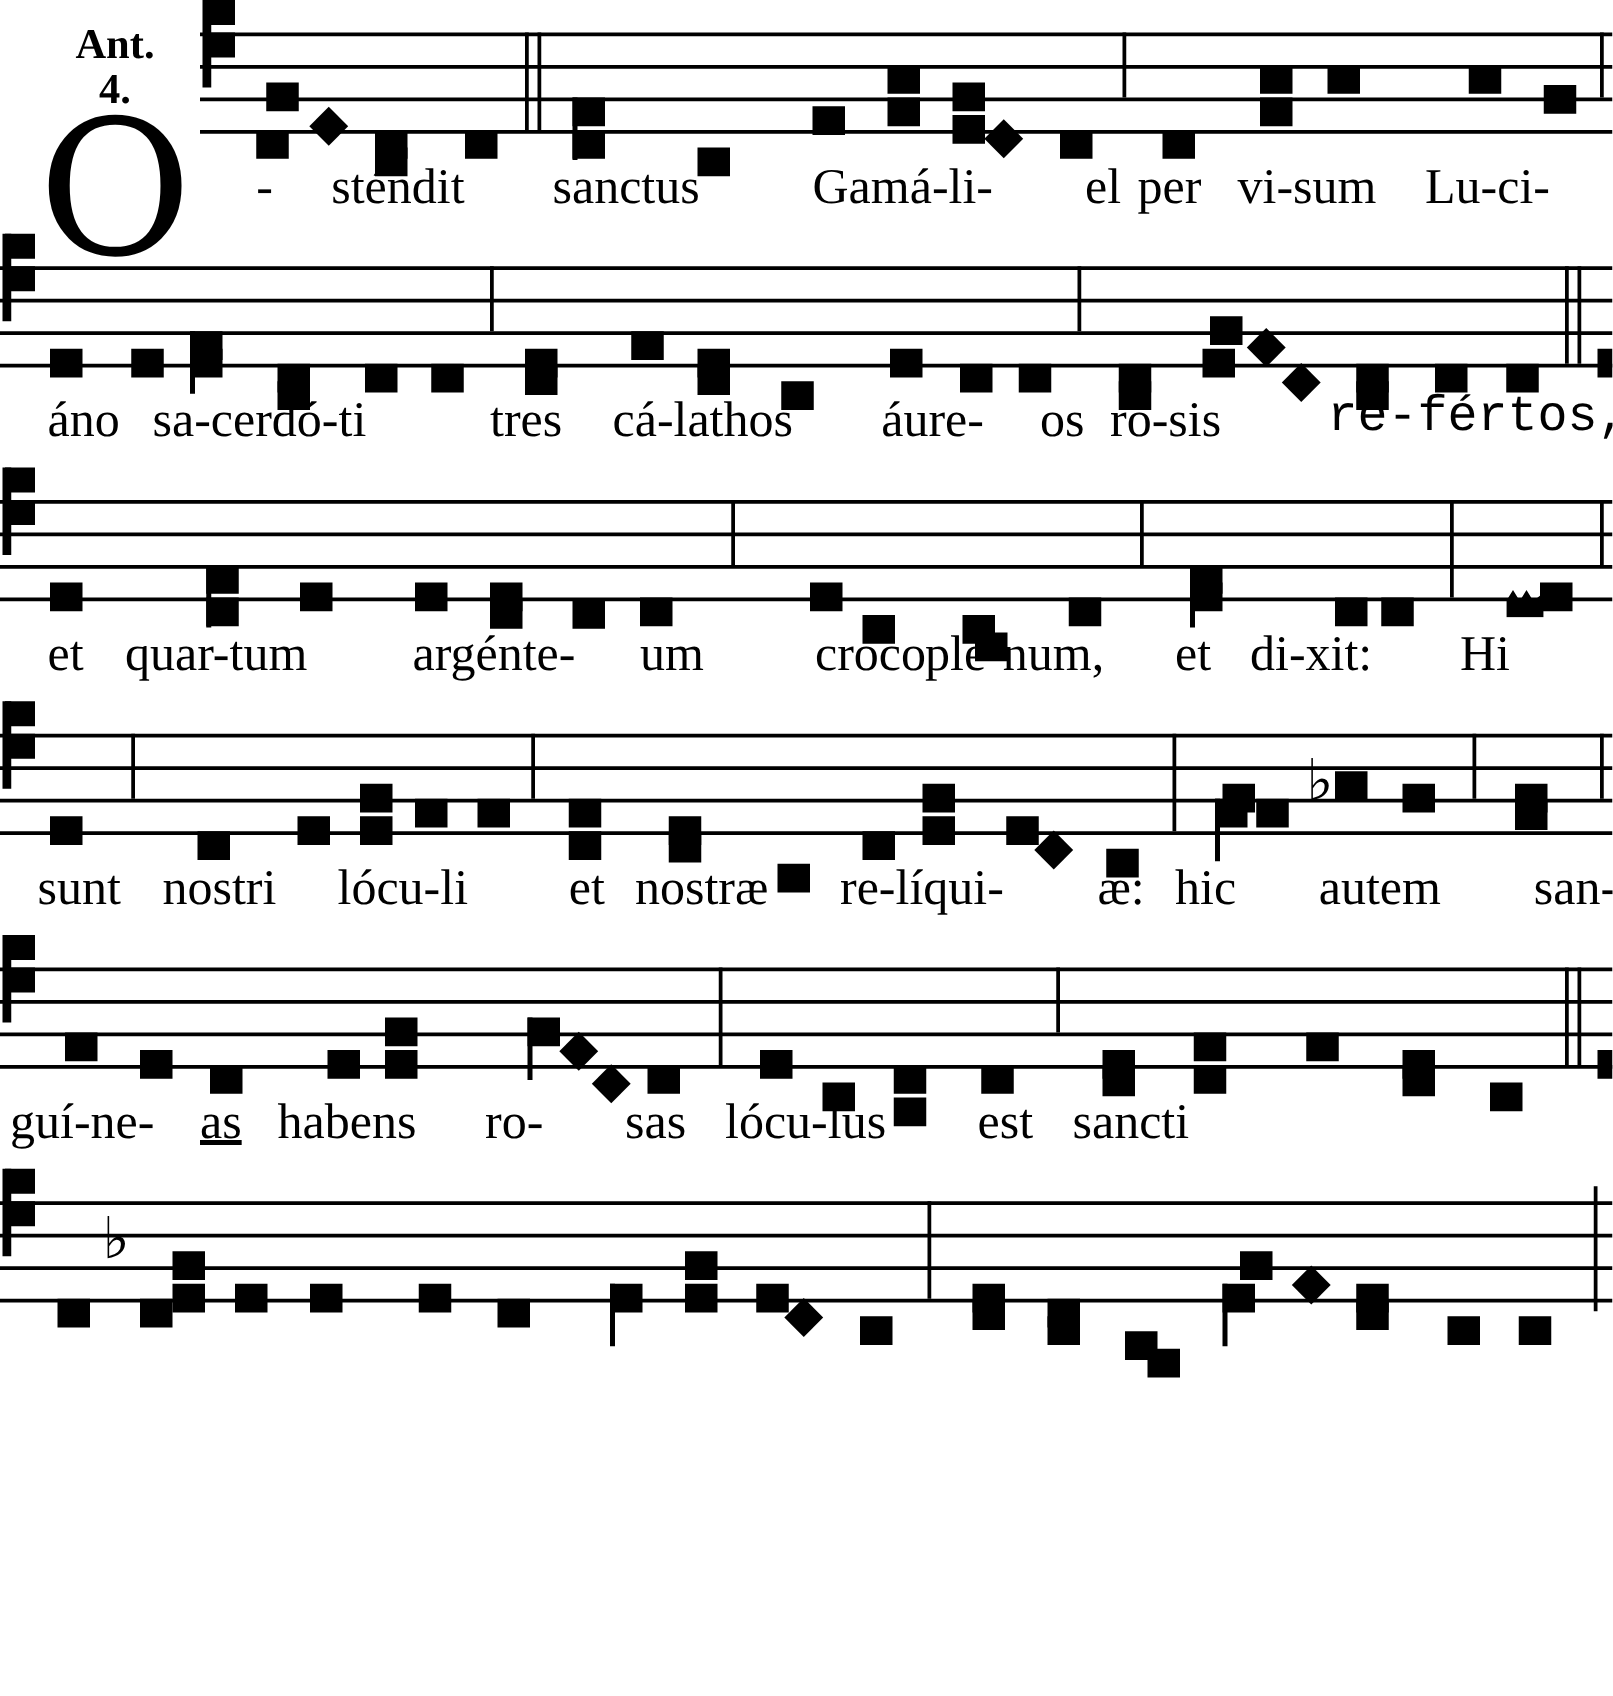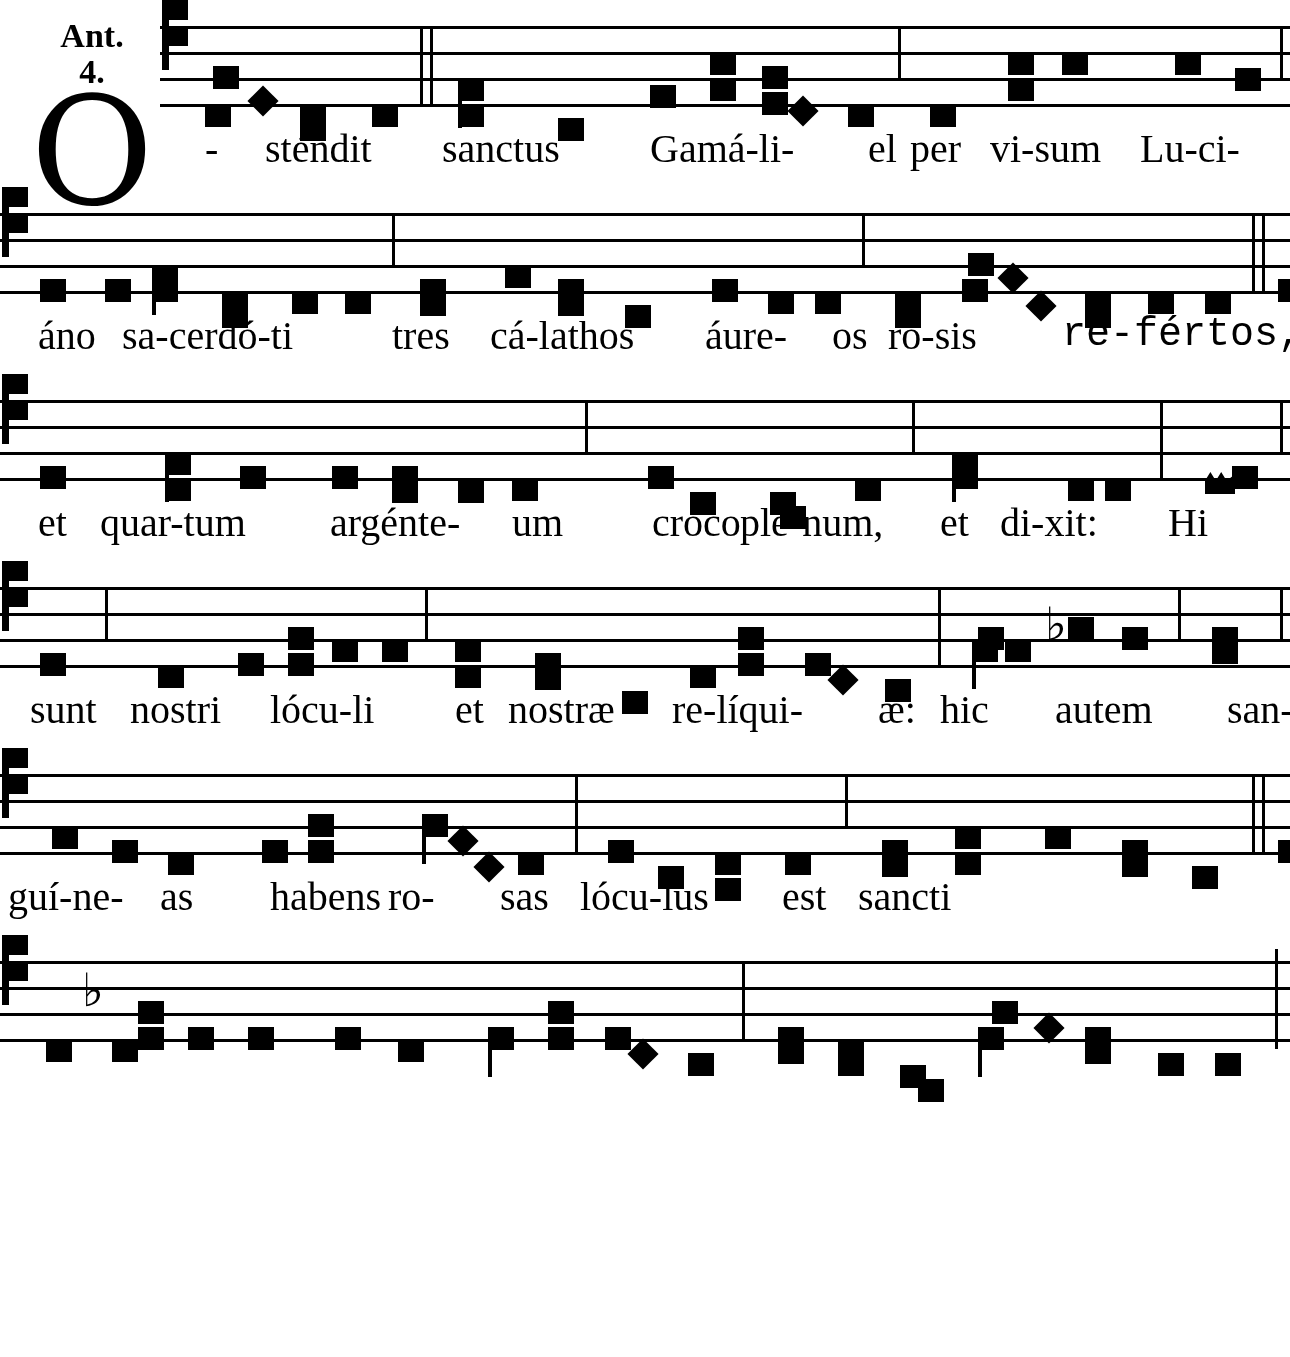--- a/index.html
+++ b/index.html
@@ -444,22 +444,22 @@
       <div class="nm" style="left:1122px; top:106px;"></div>
       <div class="nm" style="left:1192px; top:118px;"></div>
       <div class="dbar" style="left:1252px; top:0;">
           <i></i>
           <i></i>
         </div>
       <div class="nm narrow" style="left:1278px; top:92px; width:12px;"></div>
     </div>
     <div class="lyrics">
       <span class="w" style="left:8px;">guí-ne-</span>
-      <span class="w" style="left:160px;">as</span>
-      <span class="w" style="left:222px;margin-left:48px;">habens</span>
+      <span class="w" style="left:160px;text-decoration:underline;">as</span>
+      <span class="w" style="left:222px;">habens</span>
       <span class="w" style="left:388px;">ro-</span>
       <span class="w" style="left:500px;">sas</span>
       <span class="w" style="left:580px;">lócu-lus</span>
       <span class="w" style="left:782px;">est</span>
       <span class="w" style="left:858px;">sancti</span>
     </div>
   </div>
 
   <div class="system">
     <div class="staff">

